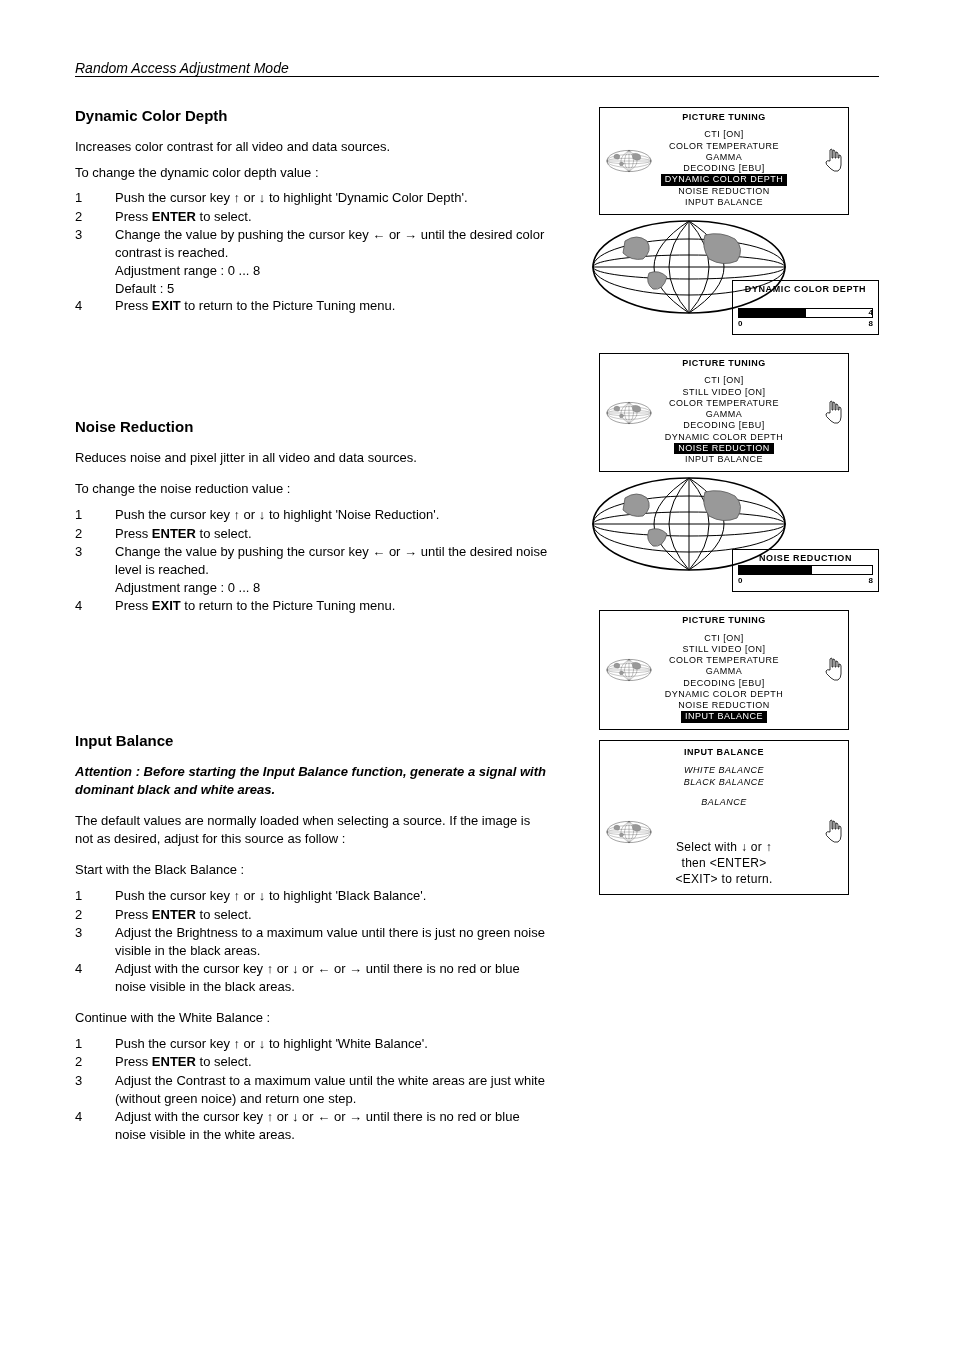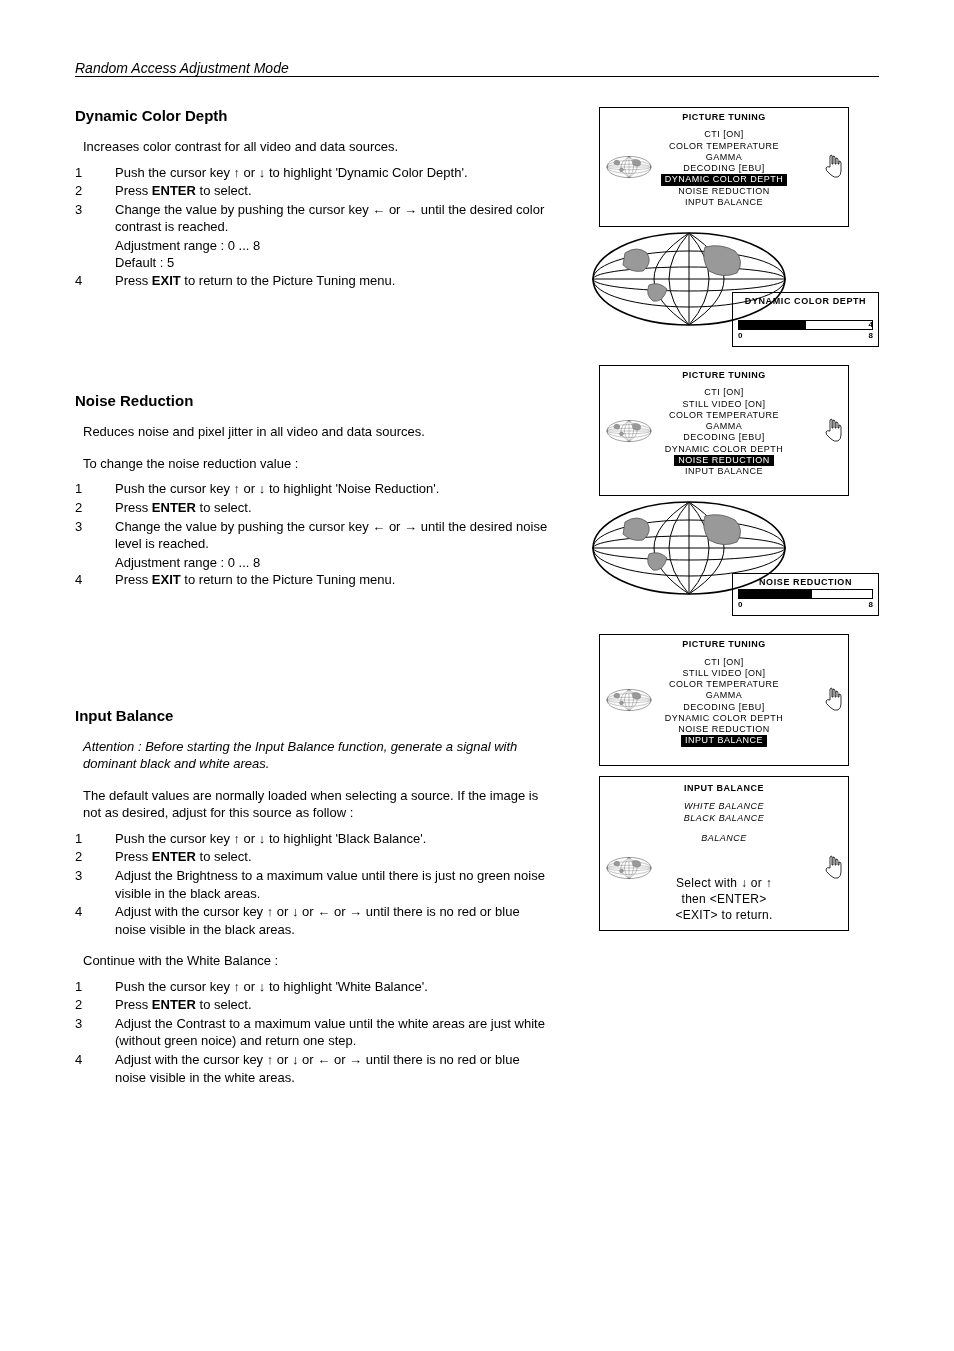--- a/index.html
+++ b/index.html
@@ -22,32 +22,32 @@
   .two-col {
     display: flex;
   }
   .left-col { flex: 1; }
   .right-col { width: 330px; }
   h2 {
     font-size: 15px;
     font-weight: bold;
     margin: 0 0 14px 0;
   }
-  p { margin: 0 0 8px 8px; line-height: 1.35; }
-  .italic { font-style: italic; }
+  p { margin: 0 0 8px 0; line-height: 1.35; }
+  .italic { font-style: italic; font-weight: bold; }
   .steps { margin: 0 0 8px 0; }
   .step { display: flex; margin-bottom: 1px; line-height: 1.35; }
   .step-num { width: 40px; flex-shrink: 0; }
   .step-text { flex: 1; }
   .step-sub { margin-left: 40px; line-height: 1.35; }
   .section-gap { height: 95px; }
   .section-gap2 { height: 110px; }
   .menu-box {
     border: 1px solid #000;
-    padding: 4px 0 18px 0;
+    padding: 4px 0 6px 0;
     font-size: 9px;
     text-align: center;
     position: relative;
     line-height: 1.25;
     margin-bottom: 10px;
   }
   .menu-title { font-weight: bold; letter-spacing: 0.5px; margin-bottom: 6px; }
   .menu-item { letter-spacing: 0.5px; }
   .menu-highlight {
     background: #000;
@@ -144,20 +144,21 @@
   </defs>
 </svg>
 
 <div class="header-line">Random Access Adjustment Mode</div>
 
 <div class="two-col">
   <div class="left-col">
 
     <h2>Dynamic Color Depth</h2>
     <p>Increases color contrast for all video and data sources.</p>
+    <p>To change the dynamic color depth value :</p>
     <div class="steps">
       <div class="step">
           <span class="step-num">1</span>
           <span class="step-text">Push the cursor key ↑ or ↓ to highlight 'Dynamic Color Depth'.</span>
         </div>
       <div class="step">
           <span class="step-num">2</span>
           <span class="step-text"><span>Press </span><b>ENTER</b><span> to select.</span></span>
         </div>
       <div class="step">
@@ -195,20 +196,21 @@
           <span class="step-num">4</span>
           <span class="step-text"><span>Press </span><b>EXIT</b><span> to return to the Picture Tuning menu.</span></span>
         </div>
     </div>
 
     <div class="section-gap2"></div>
 
     <h2>Input Balance</h2>
     <p class="italic">Attention : Before starting the Input Balance function, generate a signal with dominant black and white areas.</p>
     <p style="margin-top:14px">The default values are normally loaded when selecting a source.  If the image is not as desired, adjust for this source as follow :</p>
+    <p style="margin-top:14px">Start with the Black Balance :</p>
     <div class="steps">
       <div class="step">
           <span class="step-num">1</span>
           <span class="step-text">Push the cursor key ↑ or ↓ to highlight 'Black Balance'.</span>
         </div>
       <div class="step">
           <span class="step-num">2</span>
           <span class="step-text"><span>Press </span><b>ENTER</b><span> to select.</span></span>
         </div>
       <div class="step">

